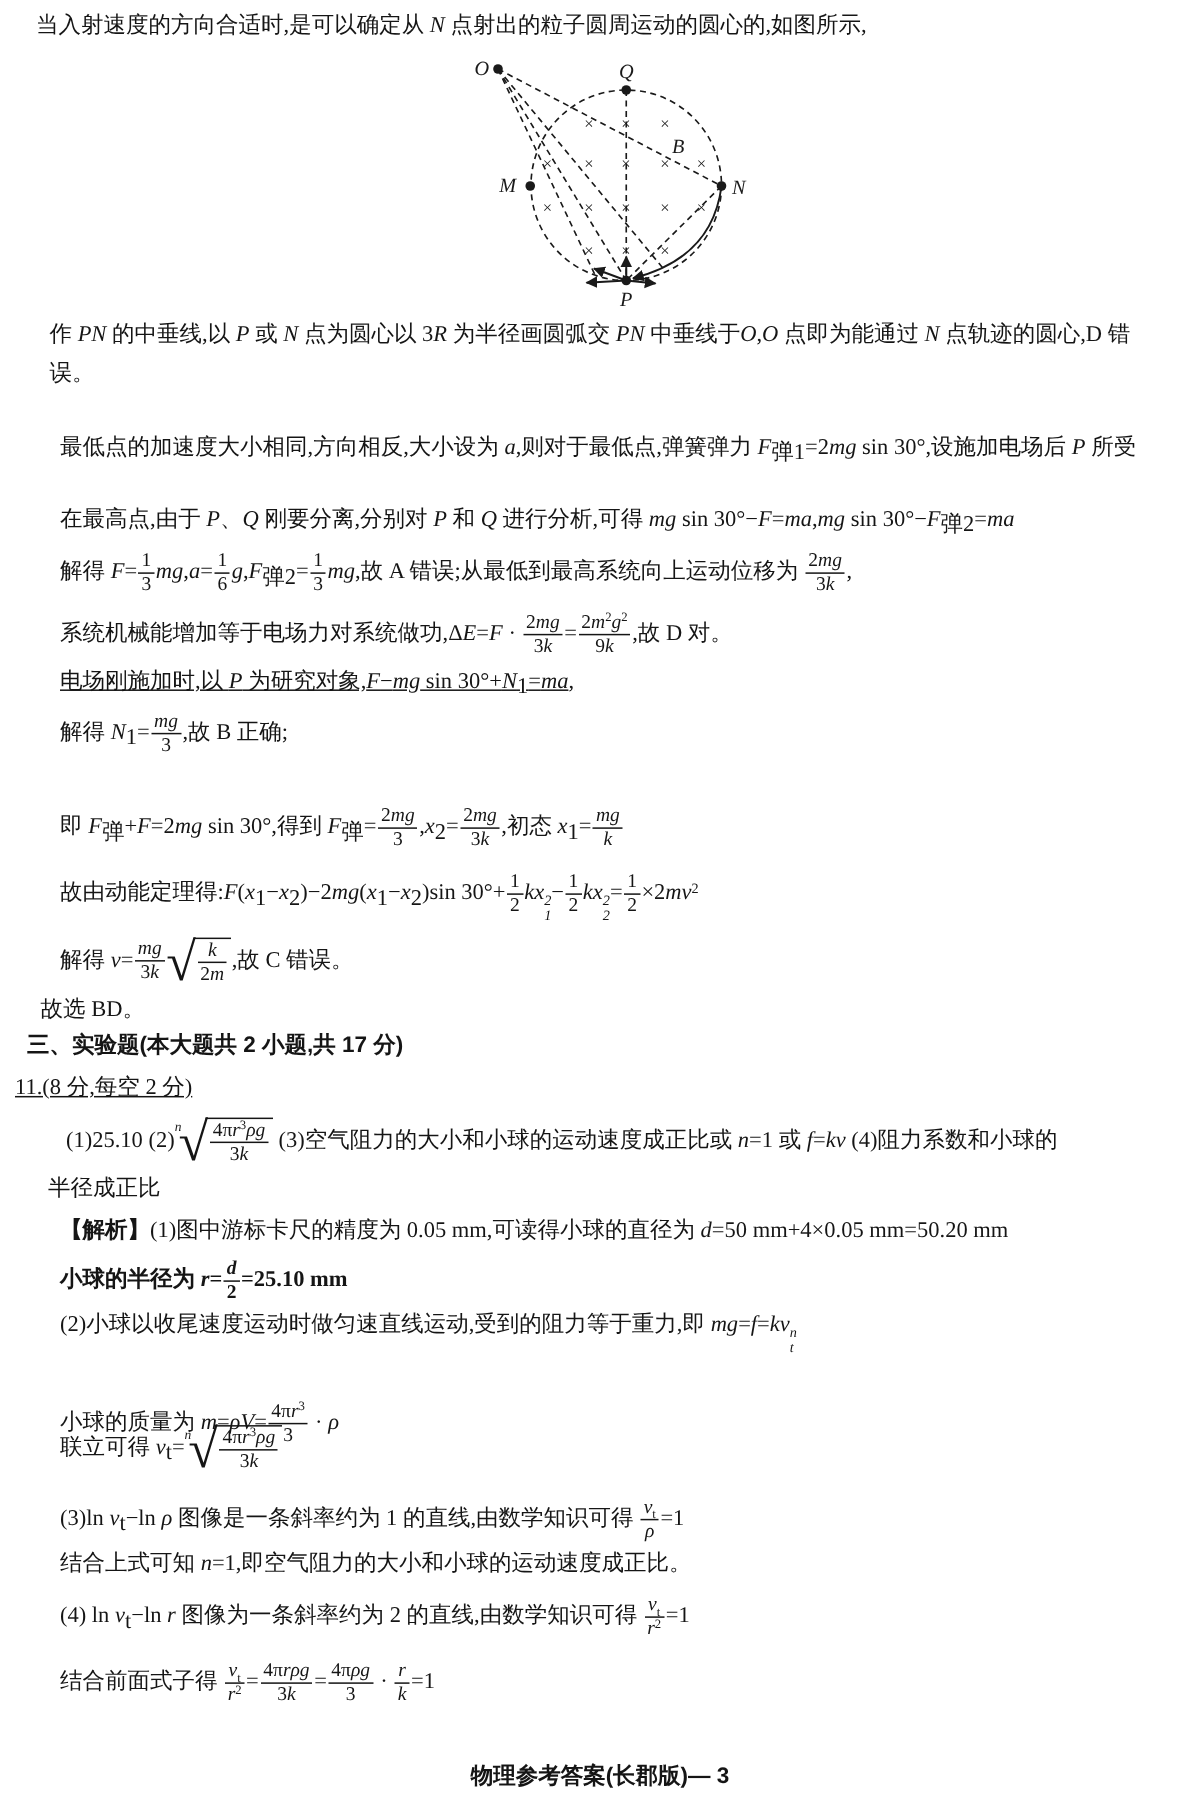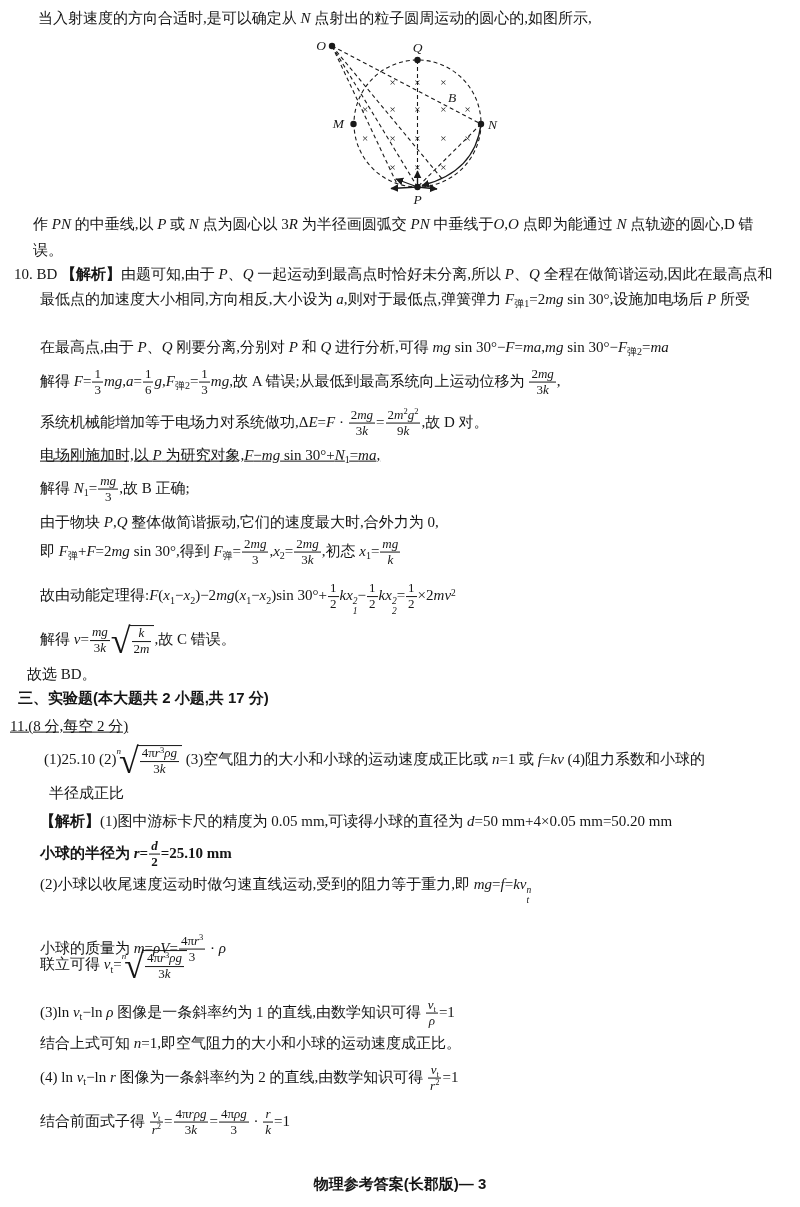--- a/index.html
+++ b/index.html
@@ -4,21 +4,21 @@
 <style>
   html,body{margin:0;padding:0;}
   body{width:800px;height:1207px;background:#ffffff;position:relative;overflow:hidden;
        font-family:"Liberation Serif","DejaVu Serif",serif;color:#151515;}
   #doc{position:absolute;inset:0;}
   .line{position:absolute;white-space:nowrap;font-size:15px;line-height:1.25;
         transform:translateY(-50%);}
   .t{font-style:normal;}
   .v{font-style:italic;font-family:"Liberation Serif","DejaVu Serif",serif;}
   .bh{font-weight:bold;font-family:"Liberation Sans","DejaVu Sans",sans-serif;}
-  sub{font-size:10px;vertical-align:-3.5px;line-height:0;}
+  sub{font-size:15px;vertical-align:-3.5px;line-height:0;}
   sup{font-size:9.5px;vertical-align:4.5px;line-height:0;}
   .f{display:inline-block;text-align:center;vertical-align:-8px;padding:0 1px;}
   .f .fn{display:block;font-size:13px;line-height:1.15;padding:0 2px;}
   .f .fd{display:block;font-size:13px;line-height:1.15;border-top:1px solid #151515;padding:0 2px;}
   .f sub{font-size:8.5px;} .f sup{font-size:8.5px;}
   .ss{display:inline-flex;flex-direction:column;align-items:flex-start;font-size:9.5px;
       line-height:1.05;vertical-align:-4px;font-style:italic;}
   .r{display:inline-flex;align-items:center;vertical-align:middle;position:relative;}
   .r .ri{font-size:9px;position:relative;top:-10px;margin-right:-2px;font-style:italic;}
   .r .rs{font-size:17px;}
@@ -93,52 +93,50 @@
       <text class="plab" x="102.5" y="20" text-anchor="middle">Q</text>
       <text class="plab" x="133" y="70" text-anchor="start">B</text>
       <text class="plab" x="29" y="96" text-anchor="end">M</text>
       <text class="plab" x="173" y="97" text-anchor="start">N</text>
       <text class="plab" x="102.5" y="172" text-anchor="middle">P</text>
     </g>
   </svg>
 </div>
 
 <div id="doc">
-    <div class="line" style="left: 38px; top: 18px;"><span class="t">当入射速度的方向合适时,是可以确定从 </span><span class="v">N</span><span class="t"> 点射出的粒子圆周运动的圆心的,如图所示,</span></div>
+    <div class="line" style="left: 24px; top: 18px;"><span class="t">当入射速度的方向合适时,是可以确定从 </span><span class="v">N</span><span class="t"> 点射出的粒子圆周运动的圆心的,如图所示,</span></div>
     <div class="line" style="left: 33px; top: 224px;"><span class="t">作 </span><span class="v">PN</span><span class="t"> 的中垂线,以 </span><span class="v">P</span><span class="t"> 或 </span><span class="v">N</span><span class="t"> 点为圆心以 3</span><span class="v">R</span><span class="t"> 为半径画圆弧交 </span><span class="v">PN</span><span class="t"> 中垂线于</span><span class="v">O</span><span class="t">,</span><span class="v">O</span><span class="t"> 点即为能通过 </span><span class="v">N</span><span class="t"> 点轨迹的圆心,D 错</span></div>
     <div class="line" style="left: 33px; top: 250px;"><span class="t">误。</span></div>
-    <div class="line" style="left: 14px; top: 274px;"><span class="t">10. BD </span><span class="bh">【解析】</span><span class="t">由题可知,由于 </span><span class="v">P</span><span class="t">、</span><span class="v">Q</span><span class="t"> 一起运动到最高点时恰好未分离,所以 </span><span class="v">P</span><span class="t">、</span><span class="v">Q</span><span class="t"> 全程在做简谐运动,因此在最高点和</span></div>
     <div class="line" style="left: 40px; top: 299px;"><span class="t">最低点的加速度大小相同,方向相反,大小设为 </span><span class="v">a</span><span class="t">,则对于最低点,弹簧弹力 </span><span class="v">F</span><sub>弹1</sub><span class="t">=2</span><span class="v">mg</span><span class="t"> sin 30°,设施加电场后 </span><span class="v">P</span><span class="t"> 所受</span></div>
     <div class="line" style="left: 40px; top: 347px;"><span class="t">在最高点,由于 </span><span class="v">P</span><span class="t">、</span><span class="v">Q</span><span class="t"> 刚要分离,分别对 </span><span class="v">P</span><span class="t"> 和 </span><span class="v">Q</span><span class="t"> 进行分析,可得 </span><span class="v">mg</span><span class="t"> sin 30°−</span><span class="v">F</span><span class="t">=</span><span class="v">ma</span><span class="t">,</span><span class="v">mg</span><span class="t"> sin 30°−</span><span class="v">F</span><sub>弹2</sub><span class="t">=</span><span class="v">ma</span></div>
     <div class="line" style="left: 40px; top: 382px;"><span class="t">解得 </span><span class="v">F</span><span class="t">=</span><span class="f"><span class="fn">1</span><span class="fd">3</span></span><span class="v">mg</span><span class="t">,</span><span class="v">a</span><span class="t">=</span><span class="f"><span class="fn">1</span><span class="fd">6</span></span><span class="v">g</span><span class="t">,</span><span class="v">F</span><sub>弹2</sub><span class="t">=</span><span class="f"><span class="fn">1</span><span class="fd">3</span></span><span class="v">mg</span><span class="t">,故 A 错误;从最低到最高系统向上运动位移为 </span><span class="f"><span class="fn"><span class="t">2</span><span class="v">mg</span></span><span class="fd"><span class="t">3</span><span class="v">k</span></span></span><span class="t">,</span></div>
     <div class="line" style="left: 40px; top: 423px;"><span class="t">系统机械能增加等于电场力对系统做功,Δ</span><span class="v">E</span><span class="t">=</span><span class="v">F</span><span class="t"> · </span><span class="f"><span class="fn"><span class="t">2</span><span class="v">mg</span></span><span class="fd"><span class="t">3</span><span class="v">k</span></span></span><span class="t">=</span><span class="f"><span class="fn"><span class="t">2</span><span class="v">m</span><sup>2</sup><span class="v">g</span><sup>2</sup></span><span class="fd"><span class="t">9</span><span class="v">k</span></span></span><span class="t">,故 D 对。</span></div>
     <div class="line" style="left: 40px; top: 455px; text-decoration: underline;"><span class="t">电场刚施加时,以 </span><span class="v">P</span><span class="t"> 为研究对象,</span><span class="v">F</span><span class="t">−</span><span class="v">mg</span><span class="t"> sin 30°+</span><span class="v">N</span><sub>1</sub><span class="t">=</span><span class="v">ma</span><span class="t">,</span></div>
     <div class="line" style="left: 40px; top: 489px;"><span class="t">解得 </span><span class="v">N</span><sub>1</sub><span class="t">=</span><span class="f"><span class="fn"><span class="v">mg</span></span><span class="fd">3</span></span><span class="t">,故 B 正确;</span></div>
-    <div class="line" style="left: 40px; top: 522px;"><span class="t">由于物块 </span><span class="v">P</span><span class="t">,</span><span class="v">Q</span><span class="t"> 整体做简谐振动,它们的速度最大时,合外力为 0,</span></div>
     <div class="line" style="left: 40px; top: 552px;"><span class="t">即 </span><span class="v">F</span><sub>弹</sub><span class="t">+</span><span class="v">F</span><span class="t">=2</span><span class="v">mg</span><span class="t"> sin 30°,得到 </span><span class="v">F</span><sub>弹</sub><span class="t">=</span><span class="f"><span class="fn"><span class="t">2</span><span class="v">mg</span></span><span class="fd">3</span></span><span class="t">,</span><span class="v">x</span><sub>2</sub><span class="t">=</span><span class="f"><span class="fn"><span class="t">2</span><span class="v">mg</span></span><span class="fd"><span class="t">3</span><span class="v">k</span></span></span><span class="t">,初态 </span><span class="v">x</span><sub>1</sub><span class="t">=</span><span class="f"><span class="fn"><span class="v">mg</span></span><span class="fd"><span class="v">k</span></span></span></div>
     <div class="line" style="left: 40px; top: 599px;"><span class="t">故由动能定理得:</span><span class="v">F</span><span class="t">(</span><span class="v">x</span><sub>1</sub><span class="t">−</span><span class="v">x</span><sub>2</sub><span class="t">)−2</span><span class="v">mg</span><span class="t">(</span><span class="v">x</span><sub>1</sub><span class="t">−</span><span class="v">x</span><sub>2</sub><span class="t">)sin 30°+</span><span class="f"><span class="fn">1</span><span class="fd">2</span></span><span class="v">kx</span><span class="ss">
         <span>2</span>
         <span>1</span>
       </span><span class="t">−</span><span class="f"><span class="fn">1</span><span class="fd">2</span></span><span class="v">kx</span><span class="ss">
         <span>2</span>
         <span>2</span>
       </span><span class="t">=</span><span class="f"><span class="fn">1</span><span class="fd">2</span></span><span class="t">×2</span><span class="v">mv</span><sup>2</sup></div>
     <div class="line" style="left: 40px; top: 641px;"><span class="t">解得 </span><span class="v">v</span><span class="t">=</span><span class="f"><span class="fn"><span class="v">mg</span></span><span class="fd"><span class="t">3</span><span class="v">k</span></span></span><span class="r tall">
         <span class="rs">√</span>
         <span class="rb"><span class="f"><span class="fn"><span class="v">k</span></span><span class="fd"><span class="t">2</span><span class="v">m</span></span></span></span>
       </span><span class="t">,故 C 错误。</span></div>
     <div class="line" style="left: 27px; top: 674px;"><span class="t">故选 BD。</span></div>
     <div class="line" style="left: 18px; top: 698px;"><span class="bh">三、实验题(本大题共 2 小题,共 17 分)</span></div>
     <div class="line" style="left: 10px; top: 726px; text-decoration: underline;"><span class="t">11.(8 分,每空 2 分)</span></div>
     <div class="line" style="left: 44px; top: 761px;"><span class="t">(1)25.10  (2)</span><span class="r tall">
         <sup class="ri">n</sup>
         <span class="rs">√</span>
         <span class="rb"><span class="f"><span class="fn"><span class="t">4π</span><span class="v">r</span><sup>3</sup><span class="v">ρg</span></span><span class="fd"><span class="t">3</span><span class="v">k</span></span></span></span>
       </span><span class="t">  (3)空气阻力的大小和小球的运动速度成正比或 </span><span class="v">n</span><span class="t">=1 或 </span><span class="v">f</span><span class="t">=</span><span class="v">kv</span><span class="t">  (4)阻力系数和小球的</span></div>
-    <div class="line" style="left: 49px; top: 793px;"><span class="t">半径成正比</span></div>
+    <div class="line" style="left: 32px; top: 793px;"><span class="t">半径成正比</span></div>
     <div class="line" style="left: 40px; top: 821px;"><span class="bh">【解析】</span><span class="t">(1)图中游标卡尺的精度为 0.05 mm,可读得小球的直径为 </span><span class="v">d</span><span class="t">=50 mm+4×0.05 mm=50.20 mm</span></div>
     <div class="line" style="left: 40px; top: 854px; font-weight: bold;"><span class="t">小球的半径为 </span><span class="v">r</span><span class="t">=</span><span class="f"><span class="fn"><span class="v">d</span></span><span class="fd">2</span></span><span class="t">=25.10 mm</span></div>
     <div class="line" style="left: 40px; top: 890px;"><span class="t">(2)小球以收尾速度运动时做匀速直线运动,受到的阻力等于重力,即 </span><span class="v">mg</span><span class="t">=</span><span class="v">f</span><span class="t">=</span><span class="v">kv</span><span class="ss">
         <span>n</span>
         <span>t</span>
       </span></div>
     <div class="line" style="left: 40px; top: 921px; margin-top: 28px;"><span class="t">小球的质量为 </span><span class="v">m</span><span class="t">=</span><span class="v">ρV</span><span class="t">=</span><span class="f"><span class="fn"><span class="t">4π</span><span class="v">r</span><sup>3</sup></span><span class="fd">3</span></span><span class="t"> · </span><span class="v">ρ</span></div>
     <div class="line" style="left: 40px; top: 966px;"><span class="t">联立可得 </span><span class="v">v</span><sub>t</sub><span class="t">=</span><span class="r tall">
         <sup class="ri">n</sup>
         <span class="rs">√</span>

